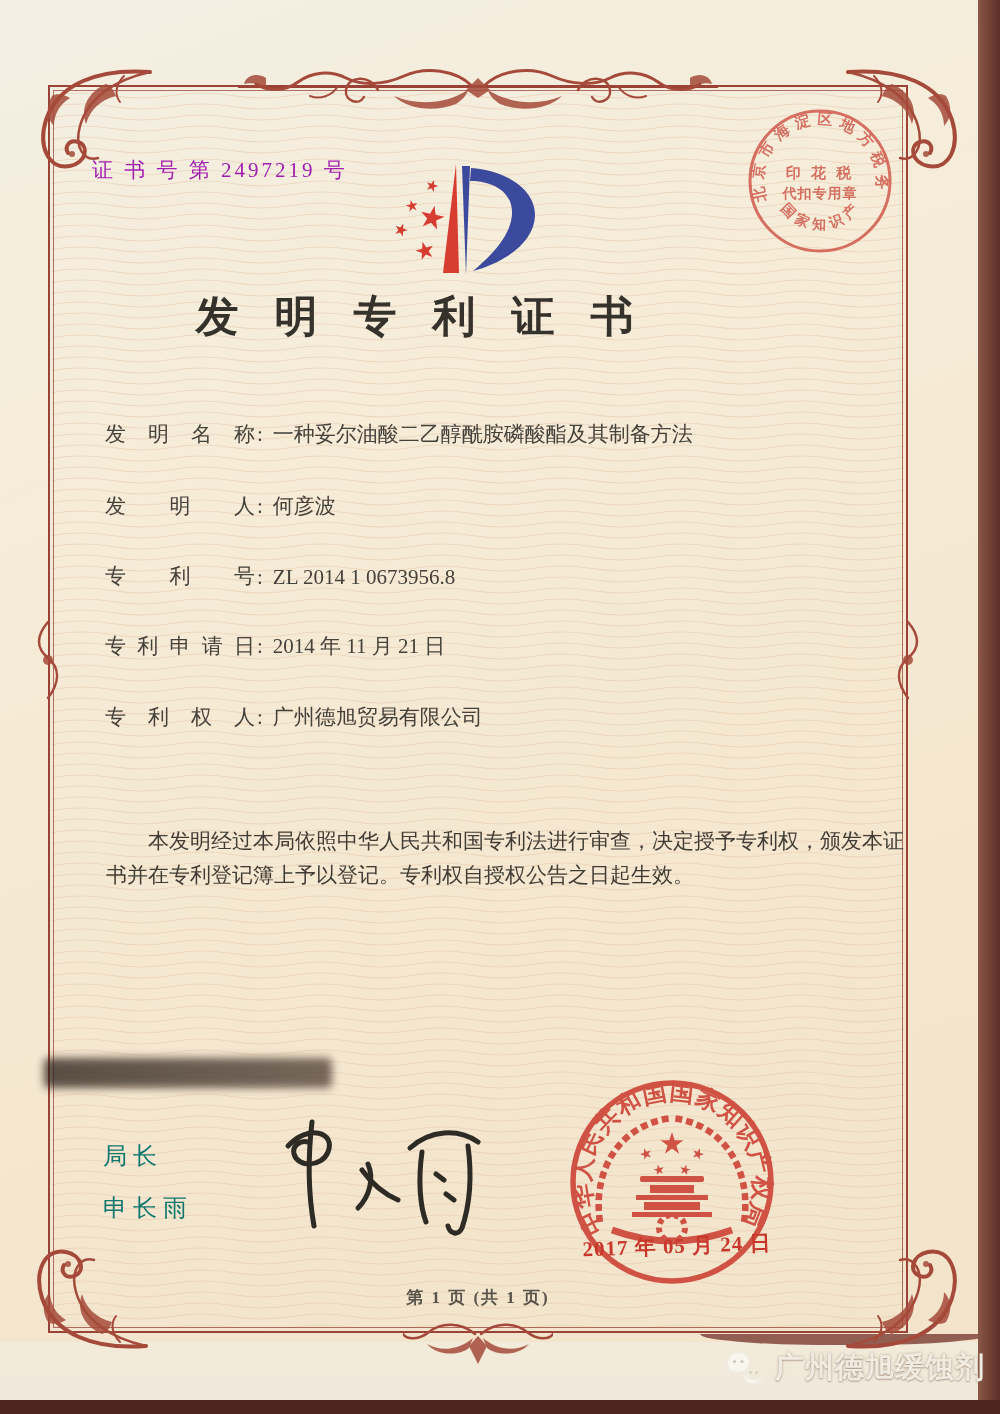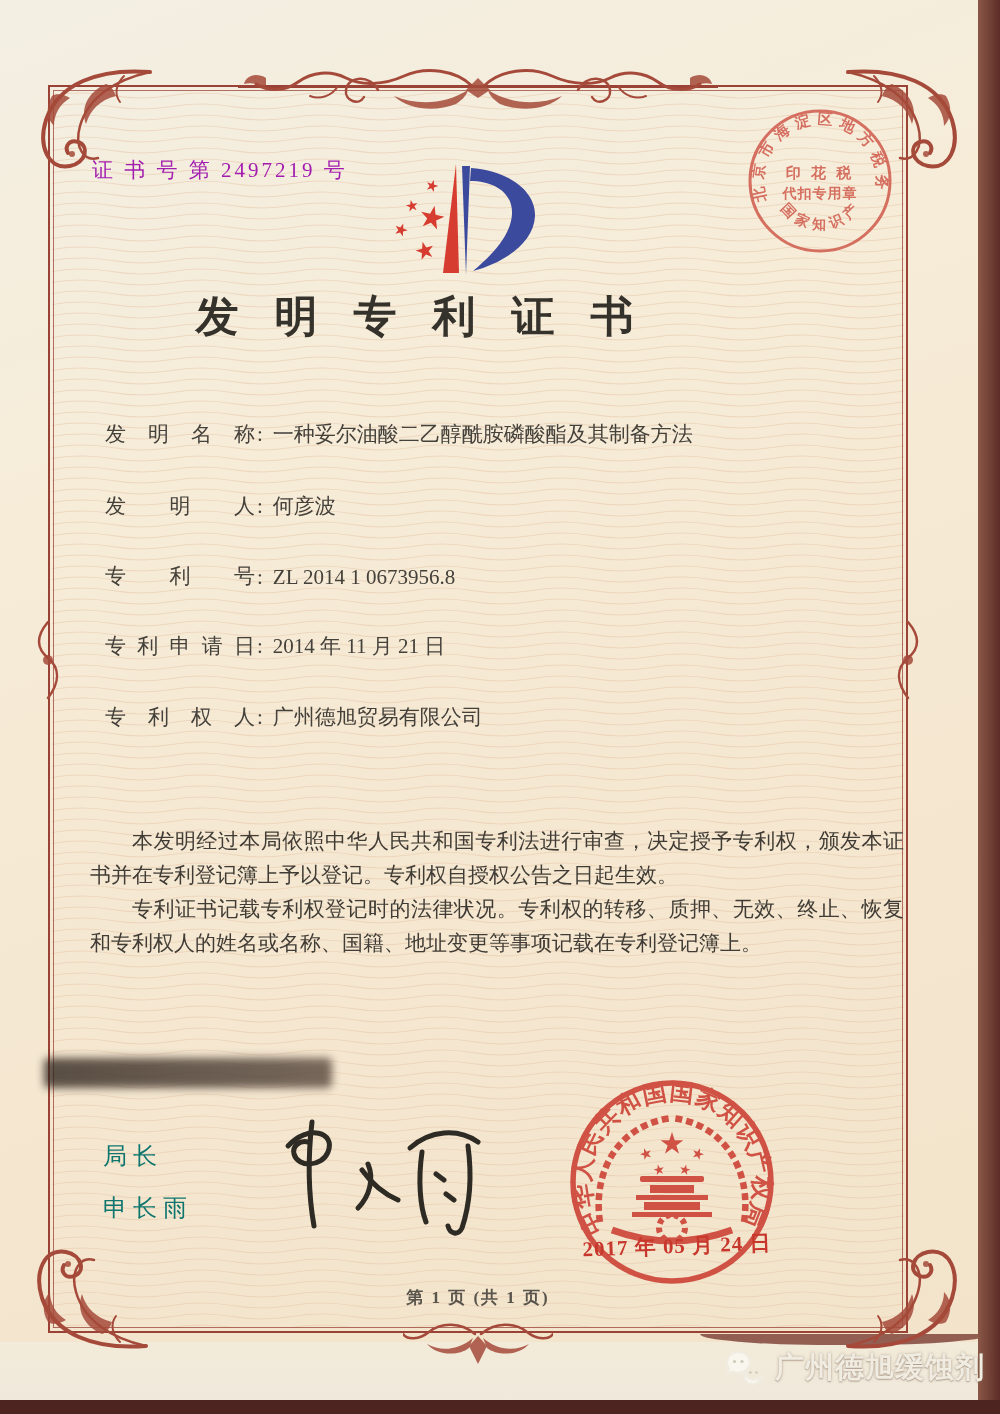--- a/index.html
+++ b/index.html
@@ -31,21 +31,21 @@
   .ff{fill:var(--flourish-red);opacity:.85;}
   .lineredfill{fill:var(--frame-red);}
   
   .cert-no{left:92px;top:156px;font-size:21px;letter-spacing:3px;color:#a21caf;}
   .title{left:48px;top:288px;width:749px;text-align:center;font-size:43px;font-weight:bold;
          letter-spacing:36px;padding-left:20px;color:#35322c;}
   .field{left:105px;width:800px;font-size:21px;color:#44403a;white-space:nowrap;}
   .flabel{display:inline-block;width:150px;text-align:justify;text-align-last:justify;vertical-align:bottom;}
   .fcolon{margin:0 10px 0 2px;}
   .paras{left:90px;top:824px;width:814px;font-size:21px;line-height:34px;text-align:justify;color:#403c35;}
-  .paras p{text-indent:2em;}
+  .paras p{text-indent:2em;margin-left:16px;}
   .director{left:103px;font-size:24px;color:#0f766e;letter-spacing:6px;font-family:"Liberation Sans","DejaVu Sans",sans-serif;}
   .footer{left:48px;top:1286px;width:860px;text-align:center;font-size:17px;letter-spacing:2px;color:#5a554c;font-weight:bold;}
   
   .sealstroke{stroke:var(--seal-red);}
   .sealtext{fill:var(--seal-red);font-family:"Liberation Sans","DejaVu Sans",sans-serif;}
   .taxstroke{stroke:var(--tax-seal-red);}
   .taxtext{fill:var(--tax-seal-red);font-family:"Liberation Sans","DejaVu Sans",sans-serif;}
   .seal-date{left:572px;top:1232px;width:210px;text-align:center;font-size:21px;font-weight:bold;
              color:#c8372b;letter-spacing:1px;transform:rotate(-2deg);white-space:nowrap;}
   .redaction{left:44px;top:1058px;width:288px;height:30px;border-radius:5px;
@@ -168,21 +168,20 @@
   </div>
   <div class="abs field" style="top:632px">
     <span class="flabel">专利申请日</span><span class="fcolon">:</span><span>2014 年 11 月 21 日</span>
   </div>
   <div class="abs field" style="top:703px">
     <span class="flabel">专利权人</span><span class="fcolon">:</span><span>广州德旭贸易有限公司</span>
   </div>
 
   <div class="abs paras">
     <p>本发明经过本局依照中华人民共和国专利法进行审查，决定授予专利权，颁发本证书并在专利登记簿上予以登记。专利权自授权公告之日起生效。</p>
-    <p>专利证书记载专利权登记时的法律状况。专利权的转移、质押、无效、终止、恢复和专利权人的姓名或名称、国籍、地址变更等事项记载在专利登记簿上。</p>
   </div>
 
   <div class="abs redaction"></div>
 
   <div class="abs director" style="top:1140px">局长</div>
   <div class="abs director" style="top:1192px">申长雨</div>
 
   <svg class="abs" style="left:250px;top:1104px" width="250" height="135" viewBox="0 0 250 135">
     <g fill="none" stroke="var(--ink-dark)" stroke-width="5" stroke-linecap="round">
       <path d="M62,18 C58,52 58,88 64,122"></path>

